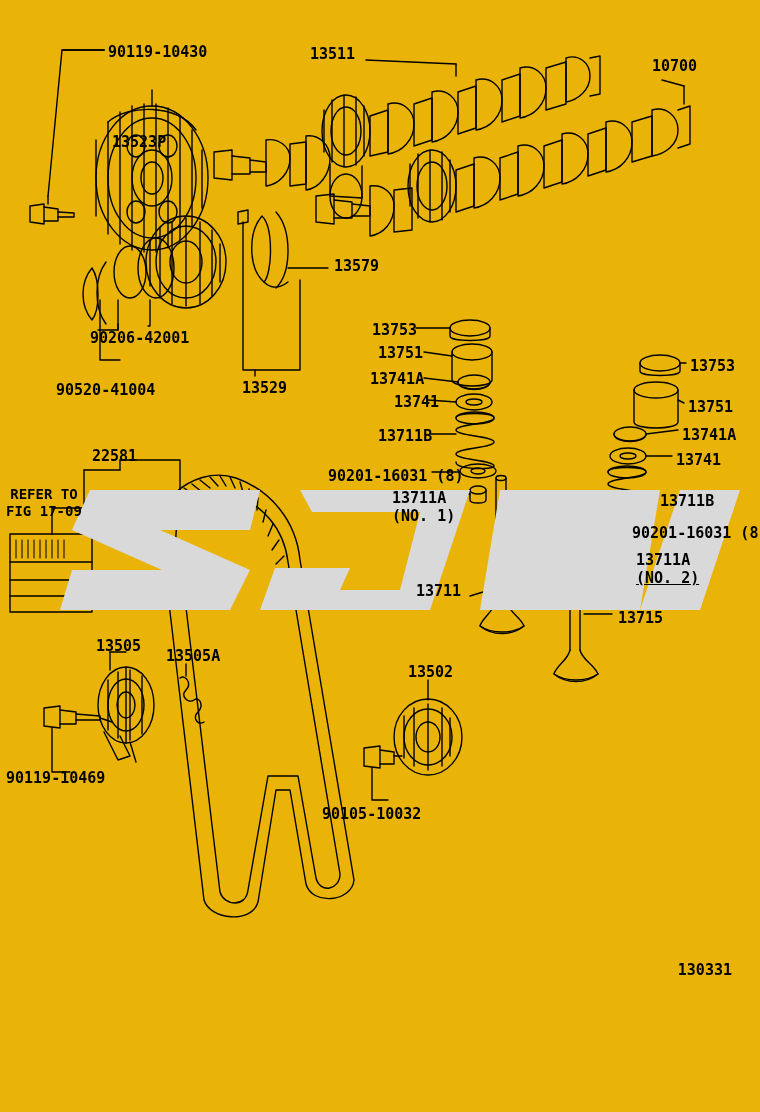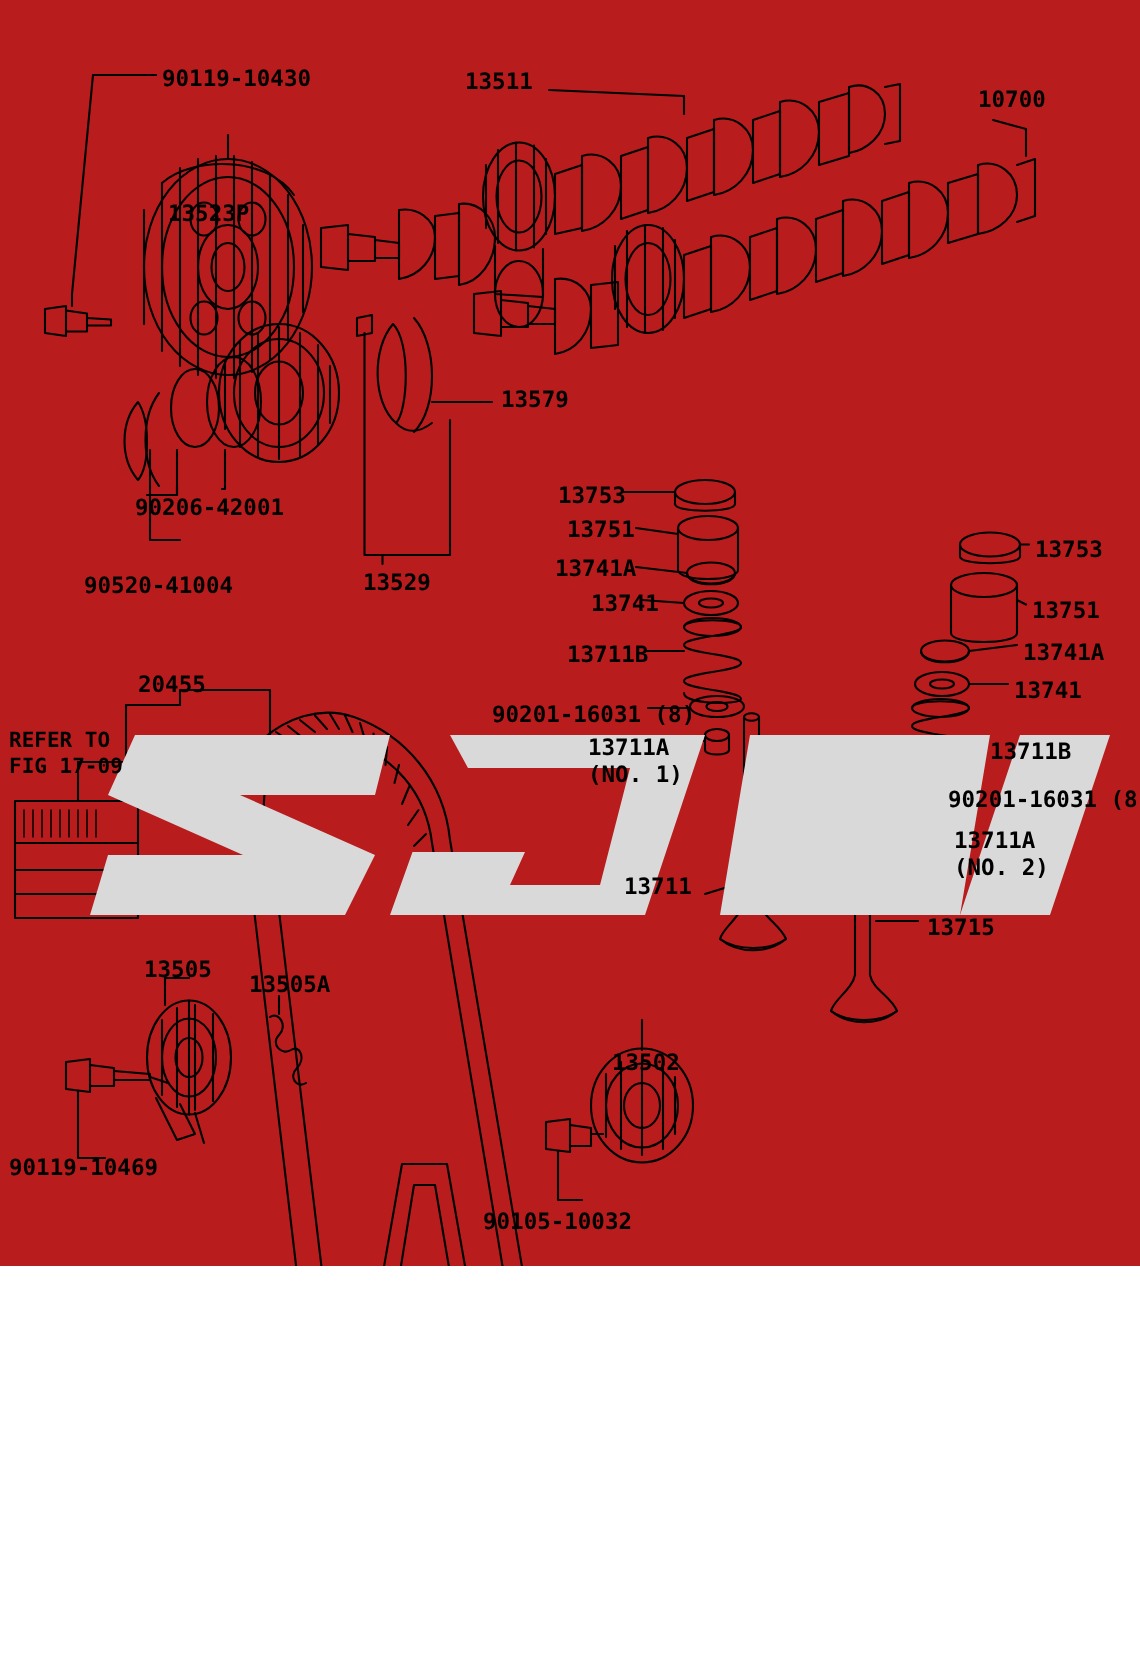--- a/index.html
+++ b/index.html
@@ -3,22 +3,22 @@
 <meta charset="utf-8">
 <style>
   html, body {
     margin: 0;
     padding: 0;
     background: #ffffff;
   }
   #page {
     position: relative;
     width: 760px;
-    height: 844px;
-    background: #b91c1c;
+    height: 1112px;
+    background: #eab308;
     overflow: hidden;
     font-family: "DejaVu Sans Mono", monospace;
   }
   .lbl {
     position: absolute;
     font-family: "DejaVu Sans Mono", monospace;
     font-size: 15px;
     font-weight: bold;
     color: #000000;
     white-space: pre;
@@ -39,20 +39,21 @@
     pointer-events: none;
   }
   .refer-text {
     position: absolute;
     font-family: "DejaVu Sans Mono", monospace;
     font-size: 14px;
     font-weight: bold;
     color: #000;
     white-space: pre;
     line-height: 1.2;
+    text-align: center;
   }
   .footer-code {
     position: absolute;
     right: 28px;
     top: 945px;
     font-family: "DejaVu Sans Mono", monospace;
     font-size: 15px;
     font-weight: bold;
     color: #000;
     margin-top: 16px;
@@ -319,27 +320,27 @@
   <div class="lbl" style="left:392px; top:508px;">(NO. 1)</div>
   <div class="lbl" style="left:416px; top:583px;">13711</div>
 
   <div class="lbl" style="left:690px; top:358px;">13753</div>
   <div class="lbl" style="left:688px; top:399px;">13751</div>
   <div class="lbl" style="left:682px; top:427px;">13741A</div>
   <div class="lbl" style="left:676px; top:452px;">13741</div>
   <div class="lbl" style="left:660px; top:493px;">13711B</div>
   <div class="lbl" style="left:632px; top:525px;">90201-16031 (8)</div>
   <div class="lbl" style="left:636px; top:552px;">13711A</div>
-  <div class="lbl" style="left:636px; top:570px;">(NO. 2)</div>
+  <div class="lbl" style="left:636px; top:570px;text-decoration:underline;">(NO. 2)</div>
   <div class="lbl" style="left:618px; top:610px;">13715</div>
 
-  <div class="lbl" style="left:92px;  top:448px;">20455</div>
+  <div class="lbl" style="left:92px;  top:448px;">22581</div>
   <div class="lbl" style="left:96px;  top:638px;">13505</div>
   <div class="lbl" style="left:166px; top:648px;">13505A</div>
   <div class="lbl" style="left:6px;   top:770px;">90119-10469</div>
-  <div class="lbl" style="left:408px; top:664px;margin-top:36px;">13502</div>
+  <div class="lbl" style="left:408px; top:664px;">13502</div>
   <div class="lbl" style="left:322px; top:806px;">90105-10032</div>
 
   <div class="refer-text" style="left:6px; top:486px;">REFER TO
 FIG 17-09</div>
 
   <div class="footer-code">130331</div>
 </div>
 
 </body></html>

